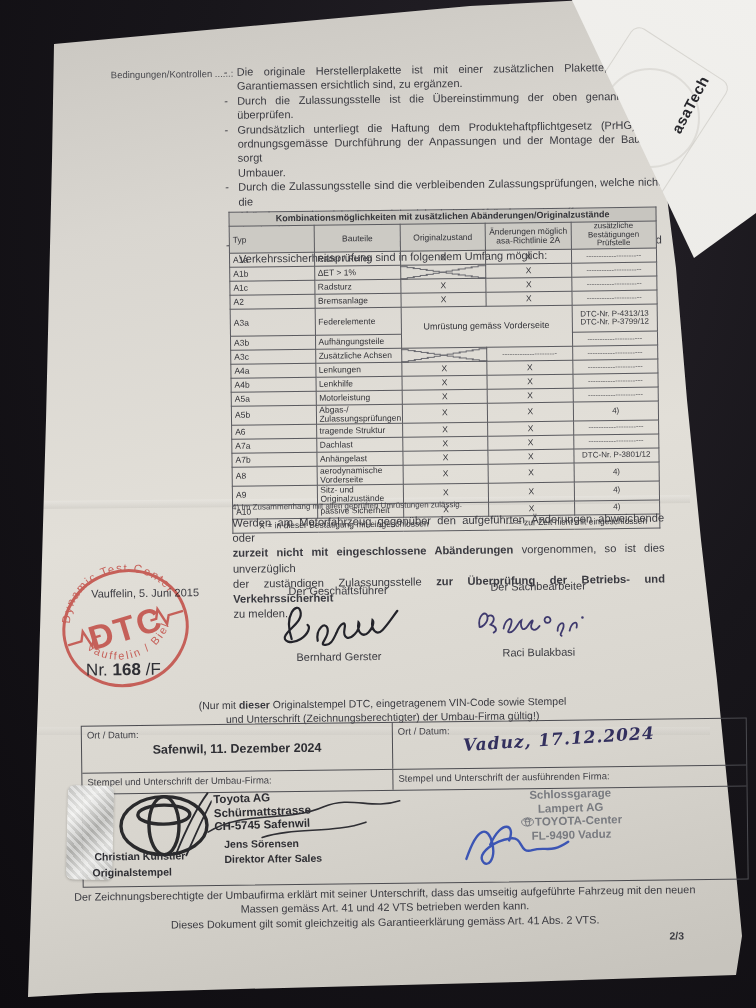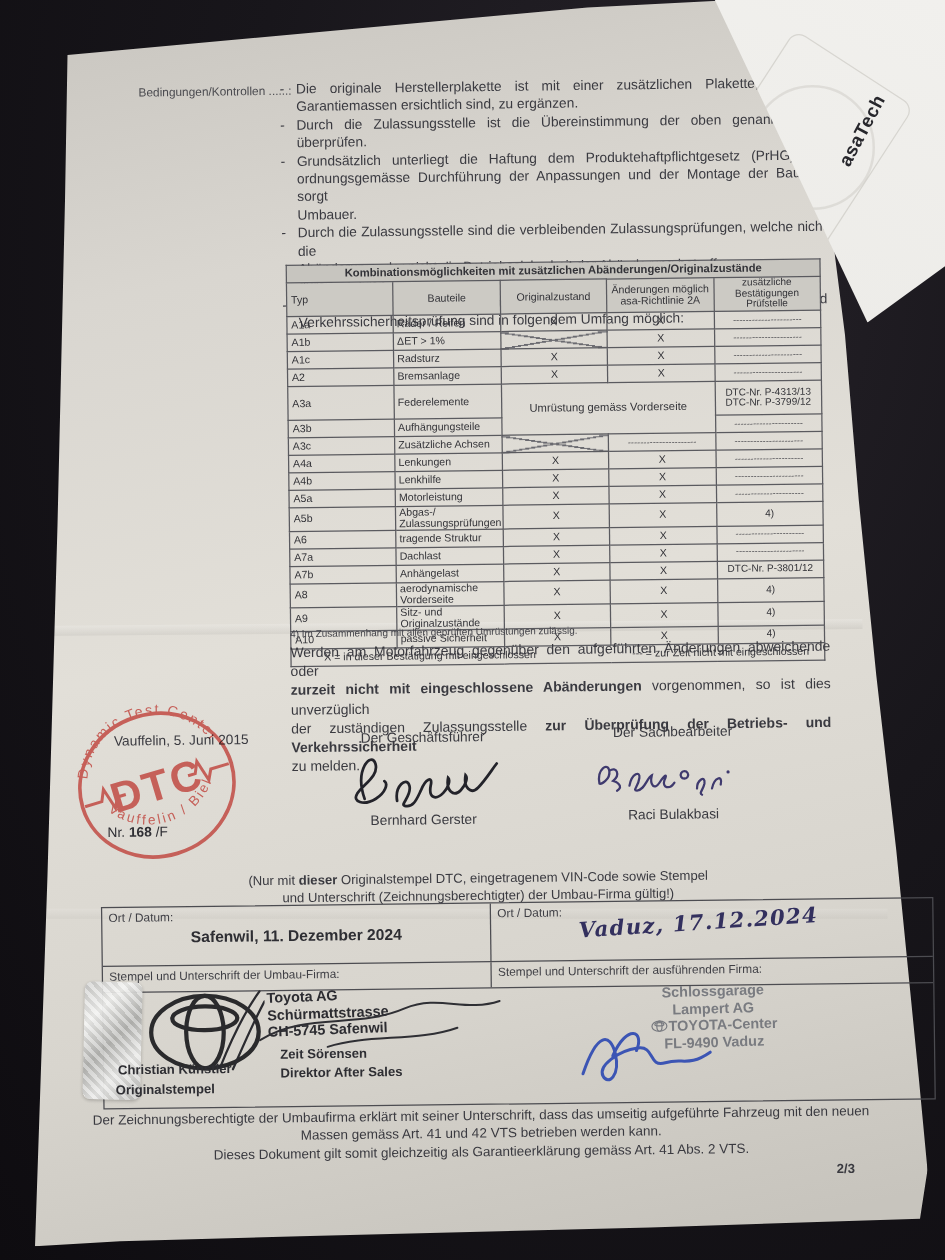--- a/index.html
+++ b/index.html
@@ -45,21 +45,21 @@
   .legendwrap span:first-child{margin-left:24px;}
   .legendwrap span:last-child{margin-left:auto;margin-right:10px;}
   #footnote{left:232px;top:501px;font-size:8px;color:#44444a;}
   
   #para{left:232px;top:514px;width:432px;font-size:11.2px;line-height:15.2px;}
   
   #place-date{left:90px;top:584px;font-size:11px;}
   .sigtitle{width:170px;text-align:center;font-size:11px;}
   .signame{width:170px;text-align:center;font-size:11px;}
   #dtc-stamp{left:54px;top:560px;width:140px;height:130px;opacity:.85;mix-blend-mode:multiply;}
-  #nr-line{left:84px;top:657px;font-size:11px;color:#2f2f34;}
+  #nr-line{left:84px;top:657px;font-size:17px;color:#2f2f34;}
   #note1,#note2{left:128px;width:504px;text-align:center;font-size:10.5px;}
   #note1{top:697px;} #note2{top:711px;}
   
   #form{left:78px;top:722px;width:664px;height:160px;border:1.4px solid #4c4c51;}
   .ft-row{display:flex;border-bottom:1.2px solid #4c4c51;}
   .ft-row:last-child{border-bottom:none;}
   .ft-cell-l{width:310px;border-right:1.2px solid #4c4c51;position:relative;}
   .ft-cell-r{flex:1;position:relative;}
   .ft-label{font-size:9.5px;padding:3px 0 0 5px;color:#3f3f45;}
   #ort-left-val{text-align:center;font-weight:bold;font-size:12.5px;margin-top:3px;color:#2e2e33;}
@@ -393,21 +393,21 @@
       <div>CH-5745 Safenwil</div>
     </div>
     <svg class="abs" id="scribble1" viewBox="0 0 210 52">
       <g fill="none" stroke="#2f2f34" stroke-width="1.6" stroke-linecap="round">
         <path d="M8,38 C44,16 86,30 124,14 C152,3 172,18 200,9"></path>
         <path d="M62,44 C94,34 134,41 166,30"></path>
       </g>
     </svg>
     <div class="abs" id="chris-name">Christian Künstler</div>
     <div class="abs" id="chris-role">Originalstempel</div>
-    <div class="abs" id="jens-name">Zeit Sörensen</div>
+    <div class="abs" id="jens-name">Jens Sörensen</div>
     <div class="abs" id="jens-role">Direktor After Sales</div>
 
     <div class="abs" id="garage-stamp">
       <div class="garage-line">Schlossgarage</div>
       <div class="garage-line">Lampert AG</div>
       <div class="garage-line"><svg width="15" height="10" viewBox="0 0 96 72" style="vertical-align:-1px">
             <g fill="none" stroke="#797b80" stroke-width="7">
               <ellipse cx="48" cy="36" rx="43" ry="29"></ellipse>
               <ellipse cx="48" cy="36" rx="15" ry="29"></ellipse>
               <ellipse cx="48" cy="25" rx="26" ry="9.5"></ellipse>

